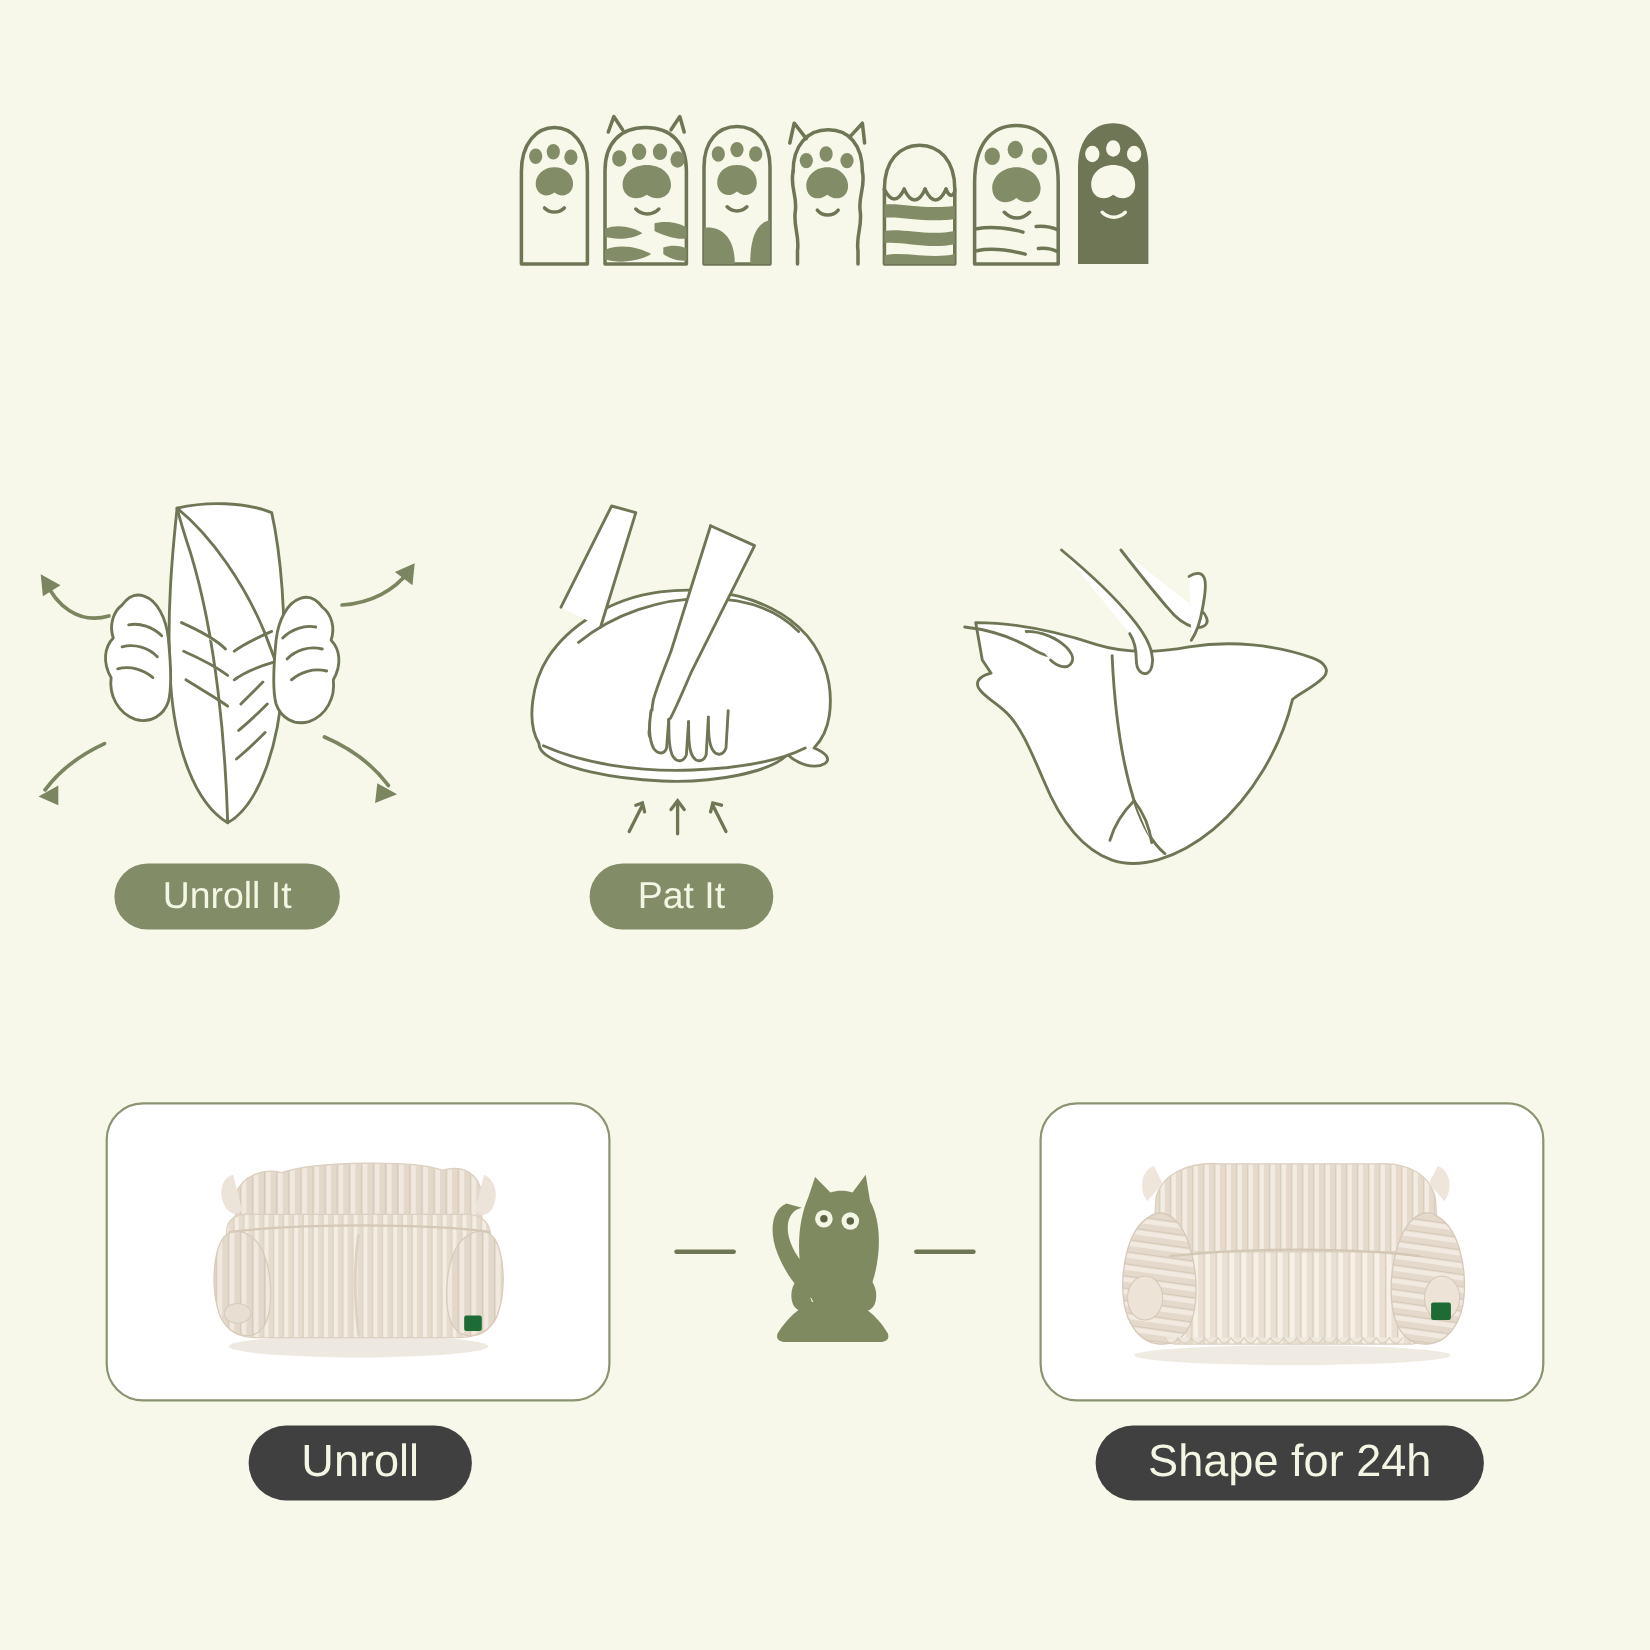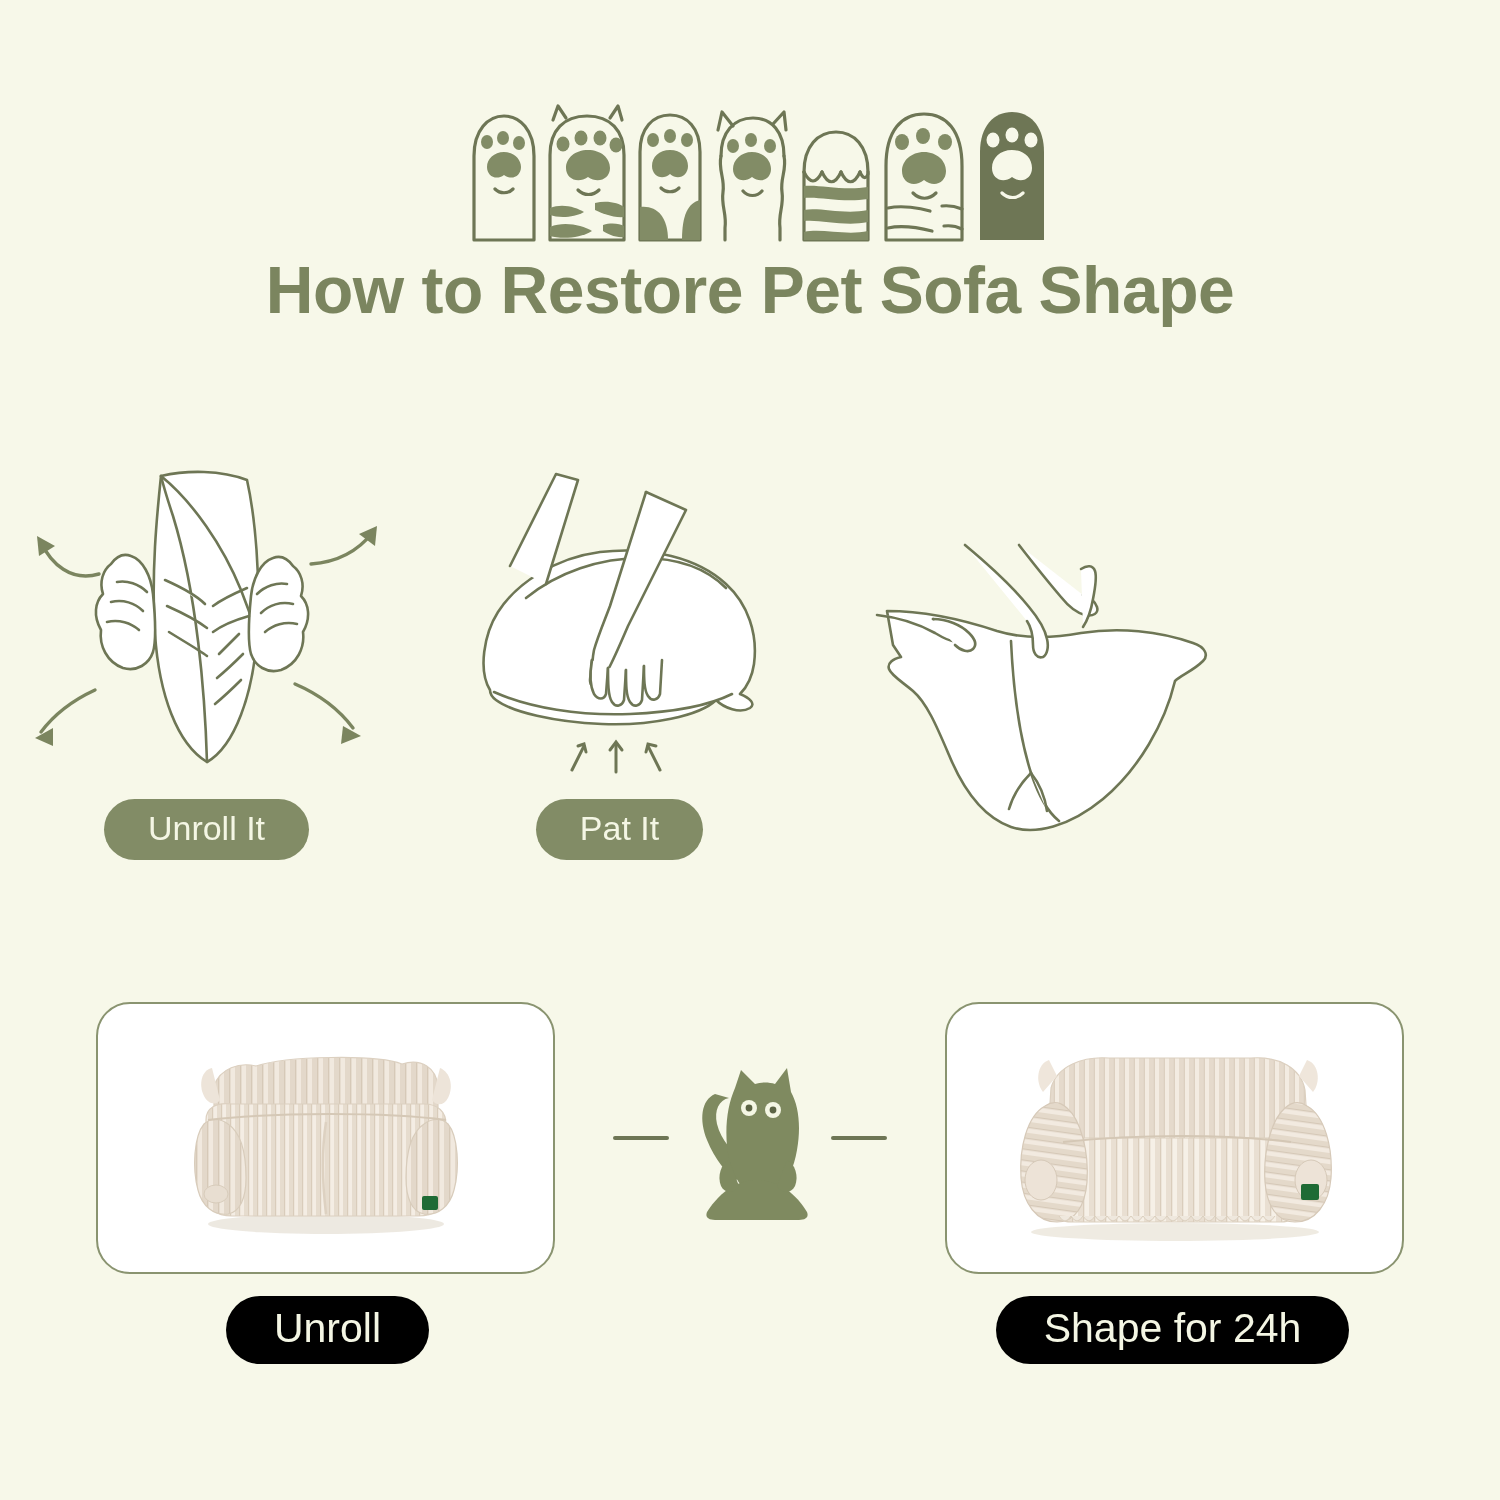--- a/index.html
+++ b/index.html
@@ -25,21 +25,21 @@
     font-size:66px;
     font-weight:bold;
     color:#7B855F;
     letter-spacing:-0.5px;
     white-space:nowrap;
   }
 
   
   .steps{
     position:absolute;left:0;top:420px;width:1239px;height:440px;
-    display:flex;align-items:flex-end;justify-content:center;
+    display:flex;align-items:center;justify-content:center;
   }
   .step{
     width:480px;display:flex;flex-direction:column;align-items:center;
   }
   .step-art{height:350px;display:flex;align-items:center;justify-content:center;}
   .pill{
     display:inline-block;
     background:#828C66;
     color:#F4F6E4;
     border-radius:40px;
@@ -74,21 +74,21 @@
 
   
   .bottom-labels{
     position:absolute;left:0;top:1296px;width:1500px;height:80px;
     display:flex;align-items:flex-start;justify-content:center;
   }
   .bl-slot{width:455px;display:flex;justify-content:center;}
   .bl-gap{width:390px;}
   .pill-lg{
     display:inline-block;
-    background:#000000;
+    background:#404040;
     color:#F4F6E4;
     border-radius:40px;
     font-size:41px;
     padding:10px 48px 14px;
     line-height:1.08;
     white-space:nowrap;
   }
   svg{display:block;}
 </style>
 </head>
@@ -183,21 +183,20 @@
           <ellipse cx="543" cy="80" rx="6.5" ry="7.5"></ellipse>
           <ellipse cx="562" cy="75" rx="6.5" ry="7.5"></ellipse>
           <ellipse cx="581" cy="80" rx="6.5" ry="7.5"></ellipse>
           <path d="M562 90 C574 90 582 98 582 108 C582 119 571 124 562 117 C553 124 542 119 542 108 C542 98 550 90 562 90 Z"></path>
         </g>
         <path d="M552 133 C558 139 567 139 573 133" stroke="#F7F8E9"></path>
       </g>
     </svg>
   </div>
 
-  <div class="title">How to Restore Pet Sofa Shape</div>
 
   <div class="steps">
 
     <div class="step">
       <div class="step-art">
         <svg width="400" height="340" viewBox="0 0 400 340">
           <g fill="#FFFFFF" stroke="#6E7655" stroke-width="2.6" stroke-linecap="round" stroke-linejoin="round">
 
             <path d="M154 22 C150 60 144 120 148 180 C152 240 170 290 200 308 C228 292 246 240 250 182 C254 124 248 62 240 26 C214 16 180 16 154 22 Z" fill="#FFFFFF"></path>
             <path d="M154 22 C186 48 216 92 234 136 C248 170 250 188 250 182"></path>

